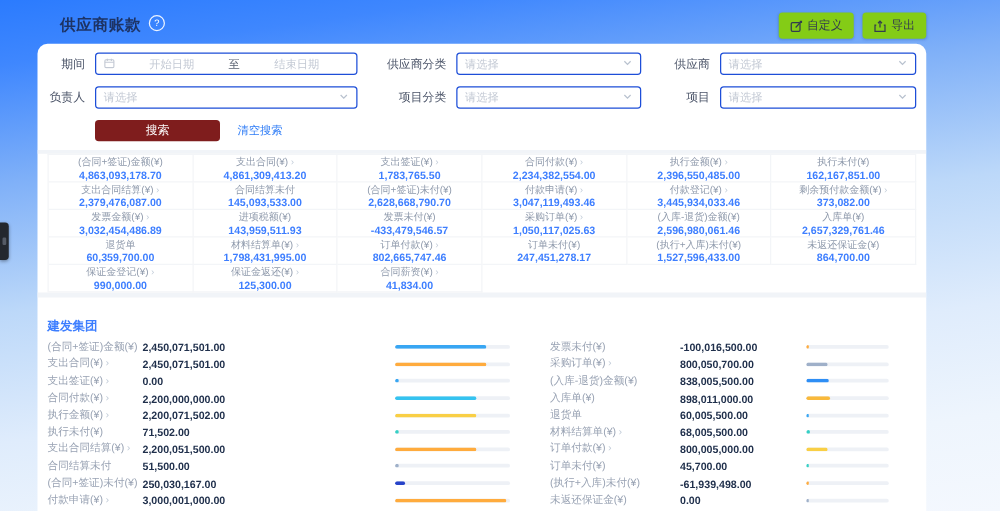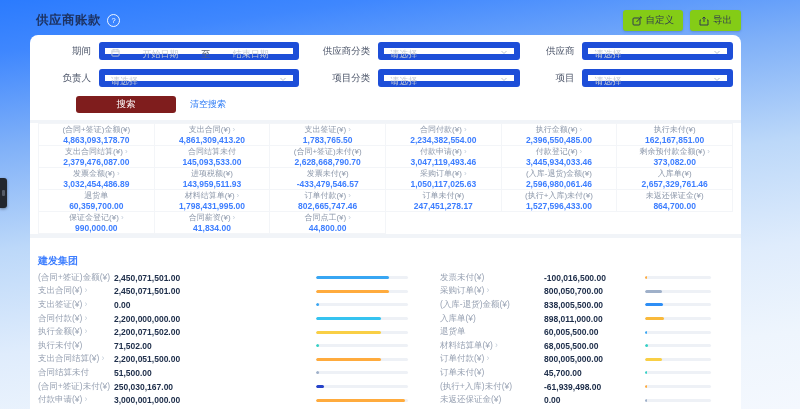--- a/index.html
+++ b/index.html
@@ -2,37 +2,37 @@
 <html><head>
 <meta charset="utf-8">
 <style>
   html,body{margin:0;padding:0;}
   body{
     width:800px;height:409px;overflow:hidden;position:relative;
     font-family:"Liberation Sans","DejaVu Sans",sans-serif;
     background:linear-gradient(172deg,#2b7bfe 0%,#3f87fe 10%,#7fb0f8 28%,#bcd8f9 48%,#dfecfc 68%,#eef5fd 85%,#f4f8fe 100%);
   }
   
-  .hdr{position:absolute;left:36px;top:12px;display:flex;align-items:center;gap:6px;}
+  .hdr{position:absolute;left:48px;top:12px;display:flex;align-items:flex-start;gap:6px;}
   .hdr .title{font-size:12.5px;font-weight:bold;color:#1d3364;letter-spacing:.5px;}
   .help{width:11px;height:11px;border-radius:50%;border:1px solid rgba(255,255,255,.9);
     color:#fff;font-size:7.5px;display:flex;align-items:center;justify-content:center;line-height:1;}
   .topbtns{position:absolute;top:10px;left:0;width:741px;display:flex;justify-content:flex-end;gap:7px;}
   .wbtn{background:#84cc16;border-radius:3px;height:21px;padding:0 9px;display:inline-flex;
     align-items:center;gap:4px;font-size:9.5px;color:#323c4e;box-shadow:0 1px 2px rgba(20,60,140,.25);cursor:pointer;}
   .wbtn svg{display:block;}
   
   .panel{position:absolute;left:30px;top:35px;width:711px;height:374px;background:#fff;
     border-radius:8px 8px 0 0;overflow:hidden;}
   
   .filters{padding:7px 8px 0 8px;}
-  .frow{display:flex;align-items:center;height:18px;margin-bottom:9px;margin-left:23px;}
+  .frow{display:flex;align-items:center;height:18px;margin-bottom:9px;}
   .flabel{font-size:9.5px;color:#4b5468;text-align:right;flex:0 0 auto;padding-right:8px;}
   .w1{width:30px;} .w2{width:60px;} .w3{width:44px;}
-  .fctl{height:18px;border:6px solid #1d4ed8;border-radius:3px;display:flex;align-items:flex-start;
+  .fctl{height:18px;border:1px solid #1d4ed8;border-radius:3px;display:flex;align-items:center;
     box-sizing:border-box;background:#fff;font-size:9px;color:#c3c9d4;}
   .daterange{width:222px;padding:0 6px;gap:4px;}
   .daterange .ph{flex:1;text-align:center;}
   .daterange .sep{color:#5b6372;font-size:9px;}
   .sel{justify-content:space-between;padding:0 6px;}
   .sel .ph{color:#c3c9d4;}
   .s2{width:156px;} .s3{width:166px;} .s1w{width:222px;}
   .gap{width:12px;}
   .chevdn{color:#b9c2cf;}
   .btnrow{display:flex;align-items:center;gap:14px;padding-left:38px;margin-top:1px;}
@@ -278,26 +278,26 @@
       </div>
       <div class="mcell">
         <div class="mlabel">未返还保证金(¥)</div>
         <div class="mvalue">864,700.00</div>
       </div>
       <div class="mcell">
         <div class="mlabel">保证金登记(¥)<span class="chev">›</span></div>
         <div class="mvalue">990,000.00</div>
       </div>
       <div class="mcell">
+        <div class="mlabel">保证金返还(¥)<span class="chev">›</span></div>
+        <div class="mvalue">125,300.00</div>
+      </div>
+      <div class="mcell">
         <div class="mlabel">合同薪资(¥)<span class="chev">›</span></div>
         <div class="mvalue">41,834.00</div>
-      </div>
-      <div class="mcell">
-        <div class="mlabel">合同点工(¥)<span class="chev">›</span></div>
-        <div class="mvalue">44,800.00</div>
       </div>
       <div class="mcell empty"></div>
       <div class="mcell empty"></div>
     </div>
 
   <div class="band2"></div>
 
   <div class="gname">建发集团</div>
   <div class="grows">
       <div class="grow">

